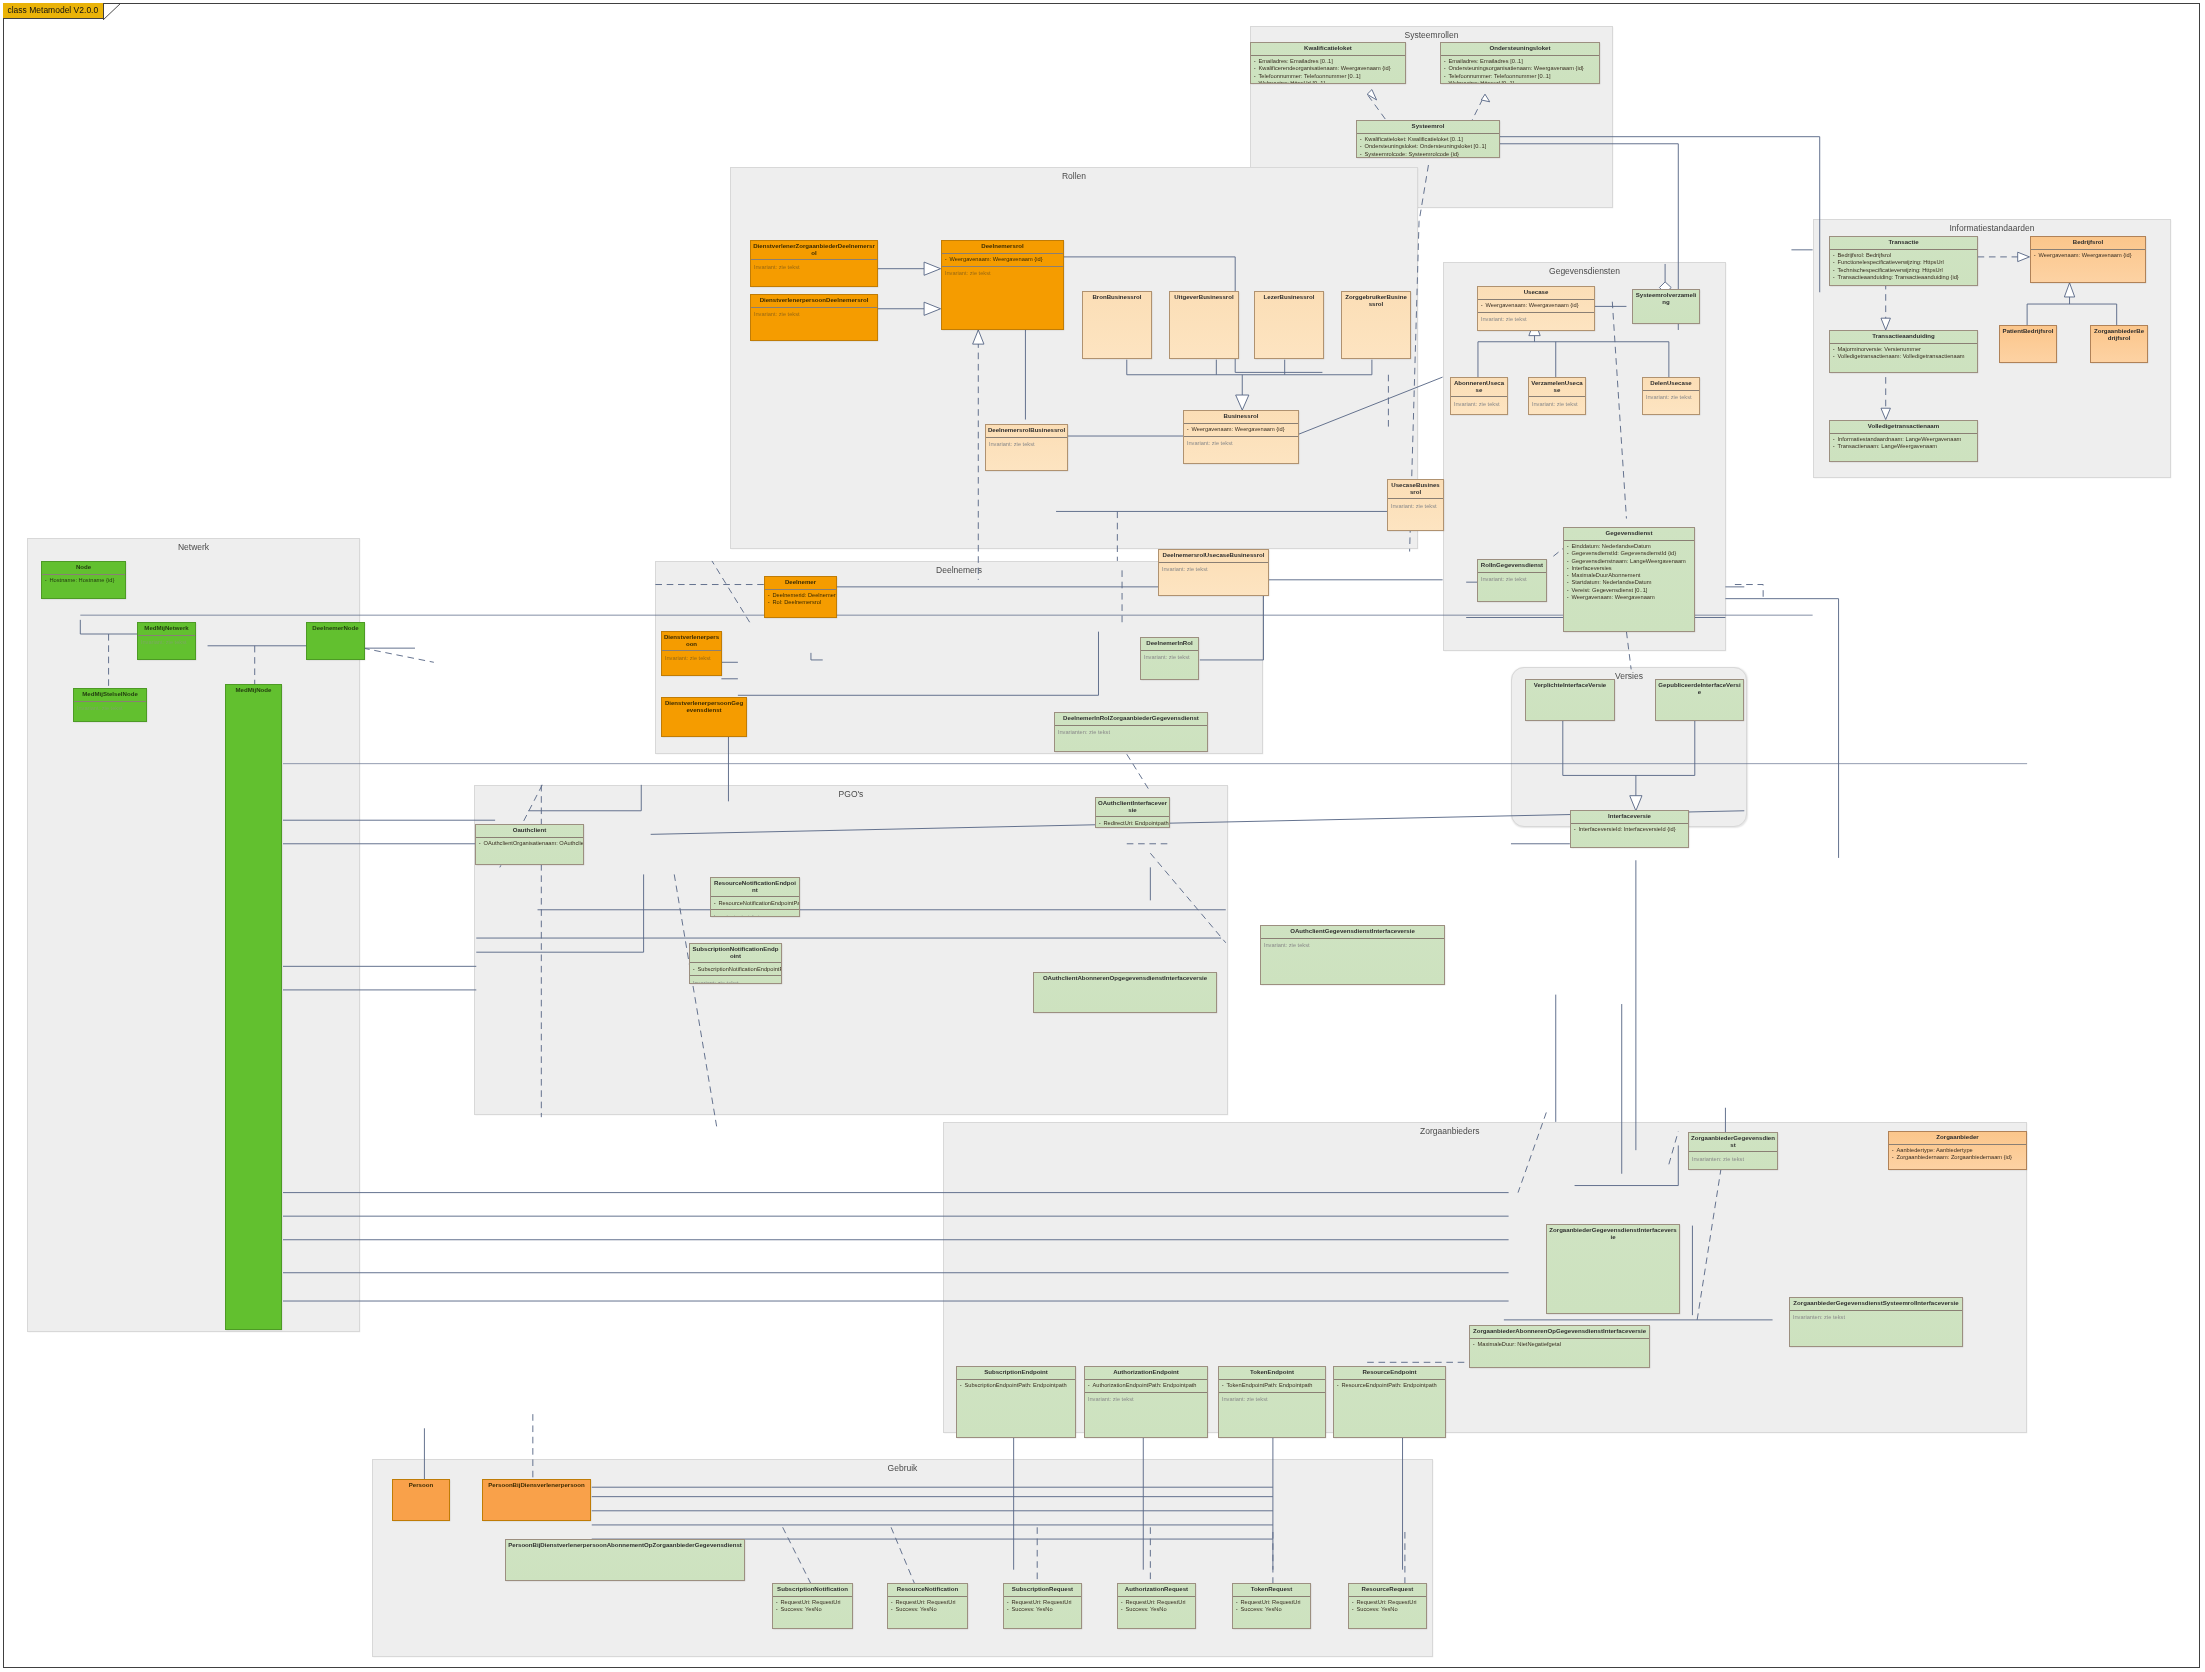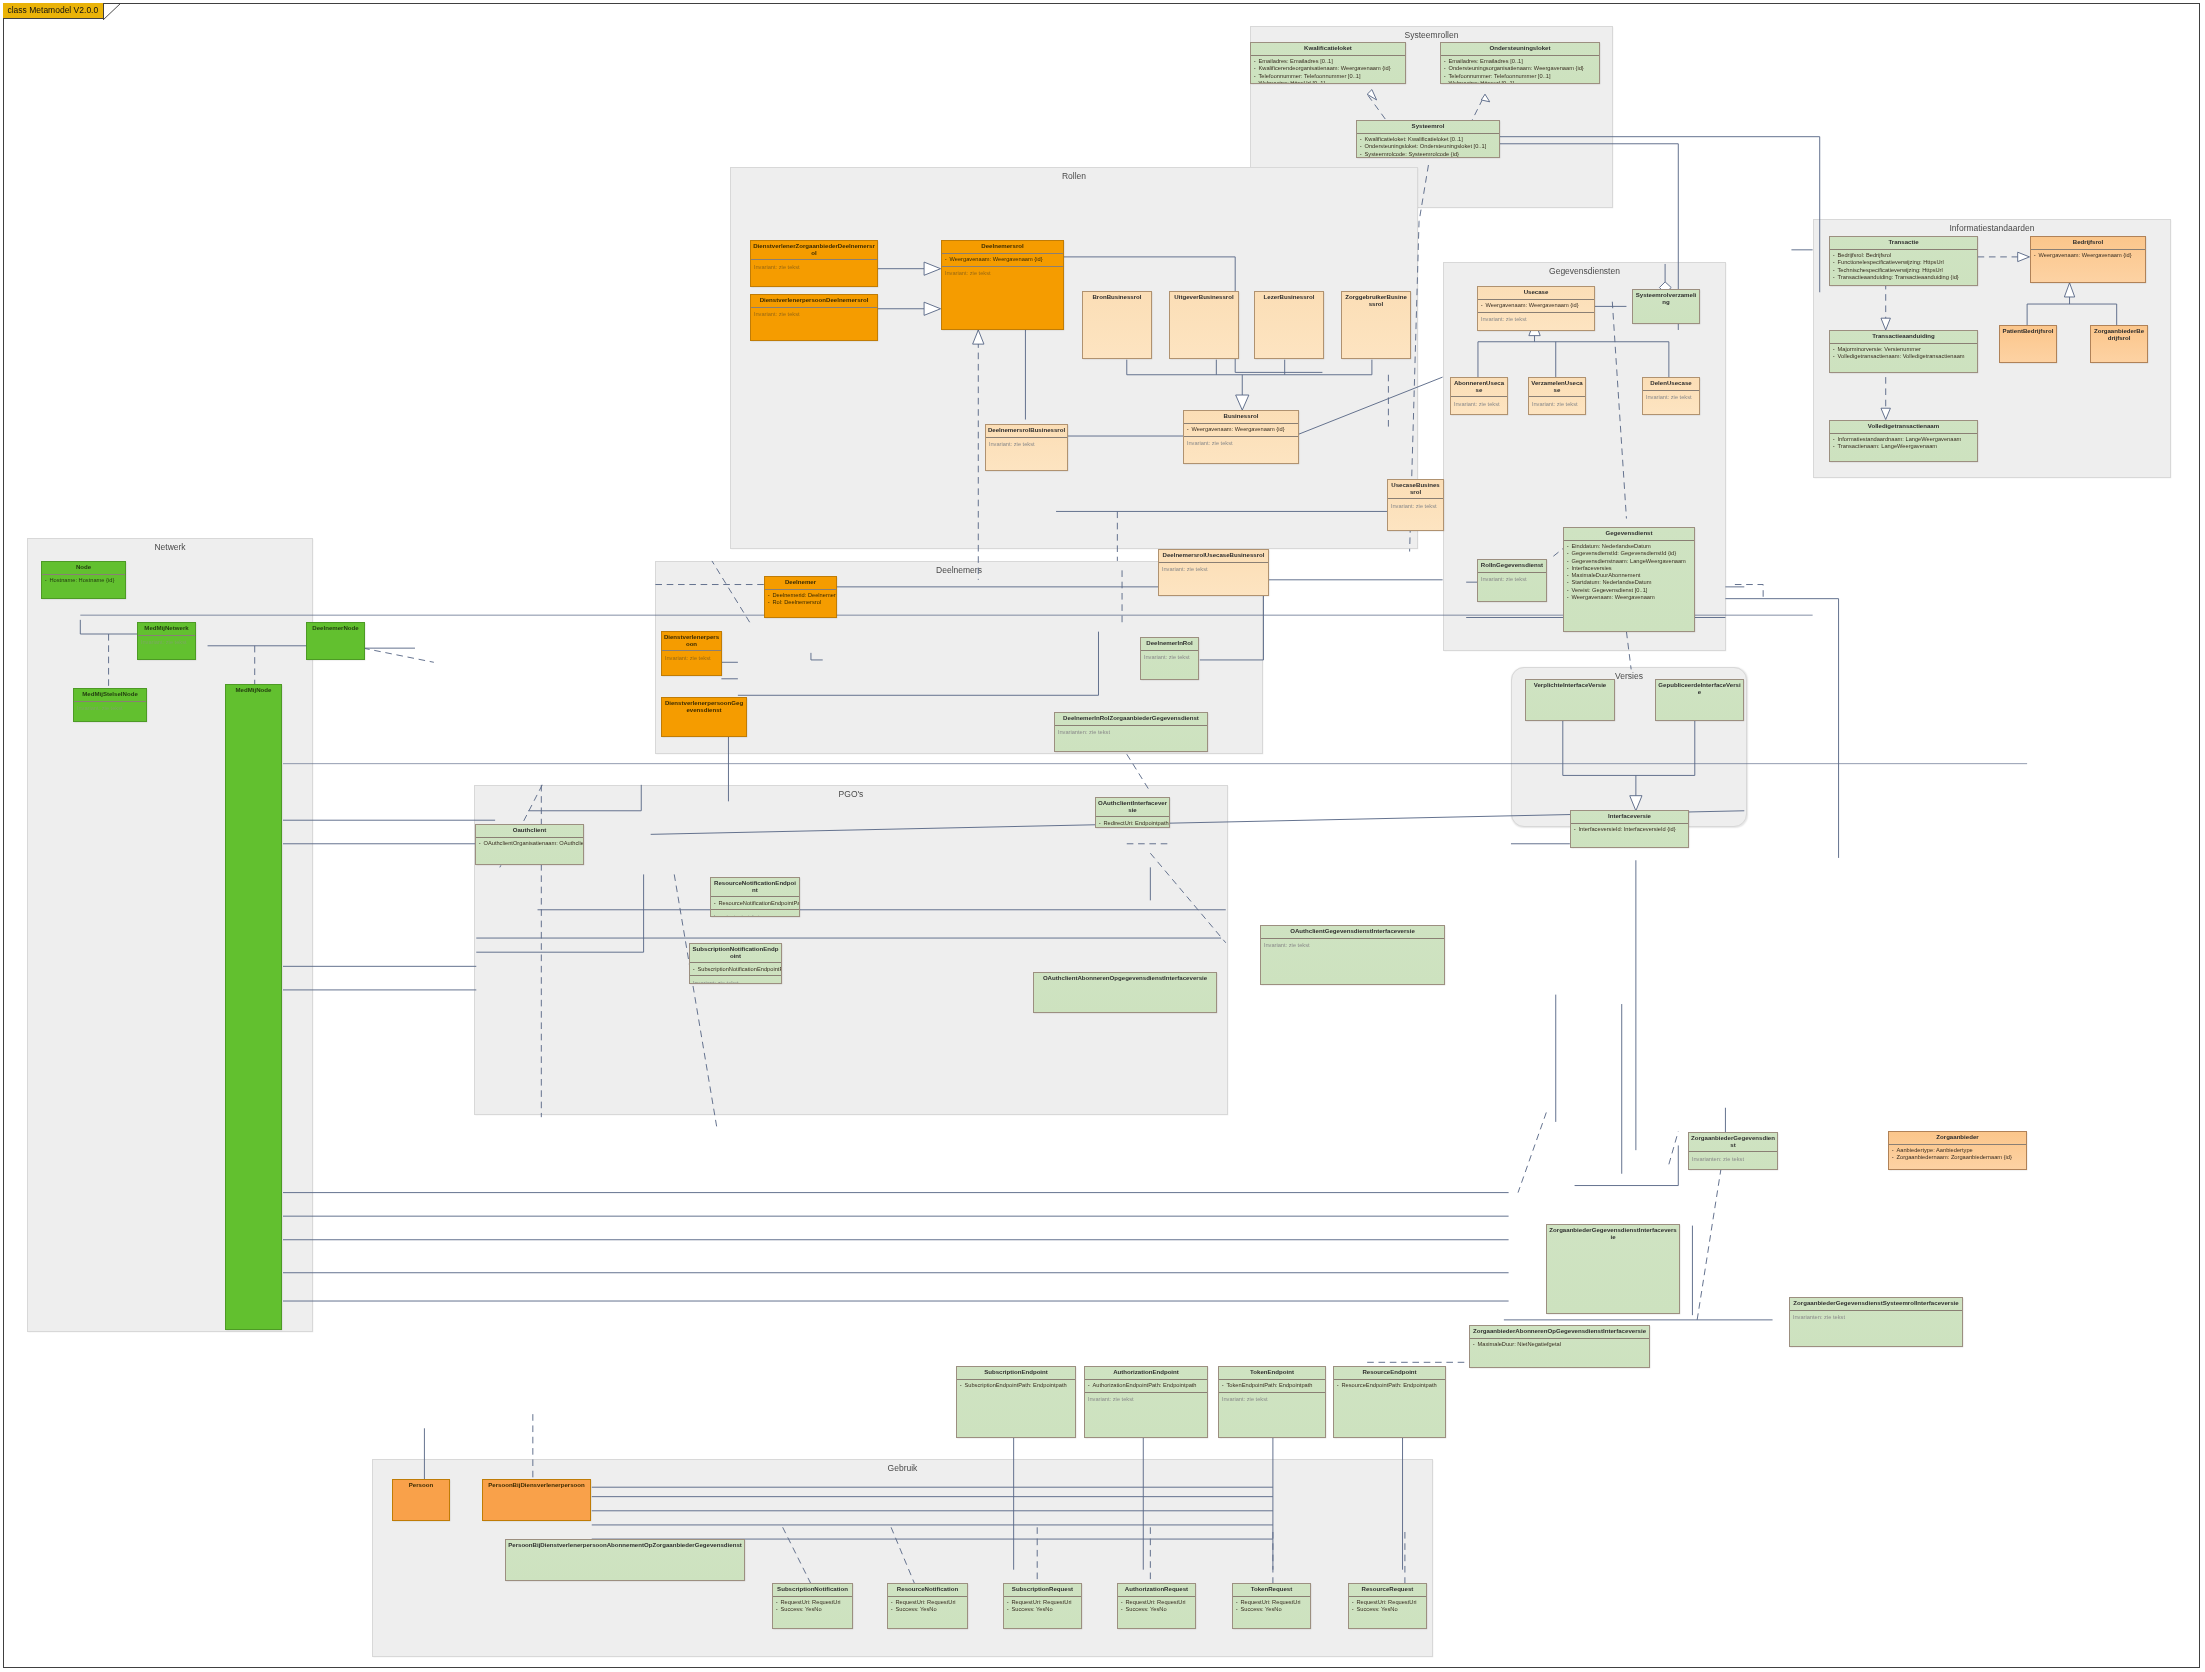--- a/index.html
+++ b/index.html
@@ -129,36 +129,39 @@
   </div>
 
   <div class="pkg" style="left:1443px;top:262px;width:283px;height:389px;">
     <div class="pkg-label">Gegevensdiensten</div>
   </div>
 
   <div class="pkg" style="left:1813px;top:219px;width:358px;height:259px;">
     <div class="pkg-label">Informatiestandaarden</div>
   </div>
 
-  <div class="pkg" style="left:27px;top:538px;width:286px;height:794px;">
+  <div class="pkg" style="left:27px;top:538px;width:333px;height:794px;">
     <div class="pkg-label">Netwerk</div>
   </div>
 
   <div class="pkg" style="left:655px;top:561px;width:608px;height:193px;">
     <div class="pkg-label">Deelnemers</div>
   </div>
 
   <div class="pkg" style="left:1511px;top:667px;width:236px;height:160px;border-radius:13px;">
     <div class="pkg-label">Versies</div>
   </div>
 
   <div class="pkg" style="left:474px;top:785px;width:754px;height:330px;">
     <div class="pkg-label">PGO's</div>
   </div>
 
+  <div class="pkg" style="left:943px;top:1122px;width:1084px;height:311px;">
+    <div class="pkg-label" style="text-align:left;padding-left:476px;">Zorgaanbieders</div>
+  </div>
 
   <div class="pkg" style="left:372px;top:1459px;width:1061px;height:198px;">
     <div class="pkg-label">Gebruik</div>
   </div>
 
   <svg class="links" viewBox="0 0 4677 3547" width="2205" height="1672">
 
     <path class="dash" d="M2995,330 L2900,200"></path>
     <polygon class="ar" points="2900,200 2920,212 2910,190"></polygon>
     <path class="dash" d="M3085,330 L3150,200"></path>

